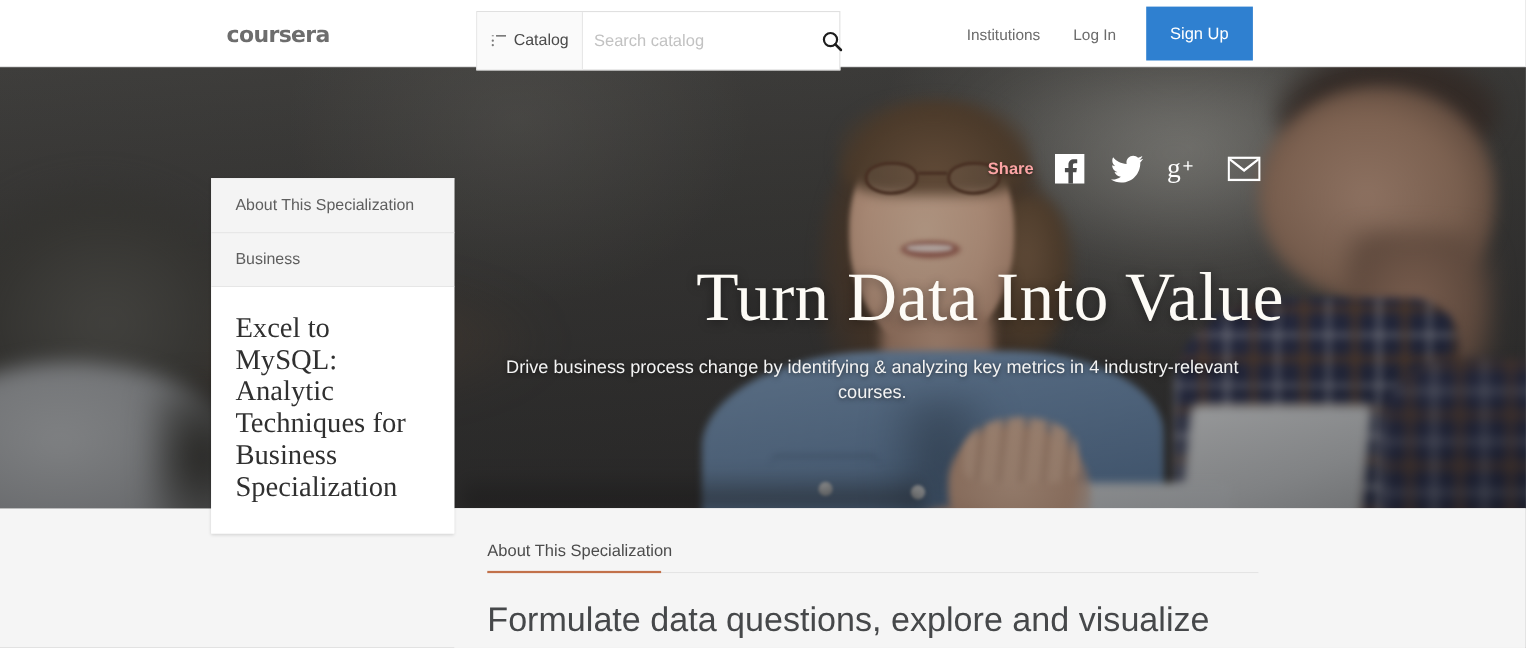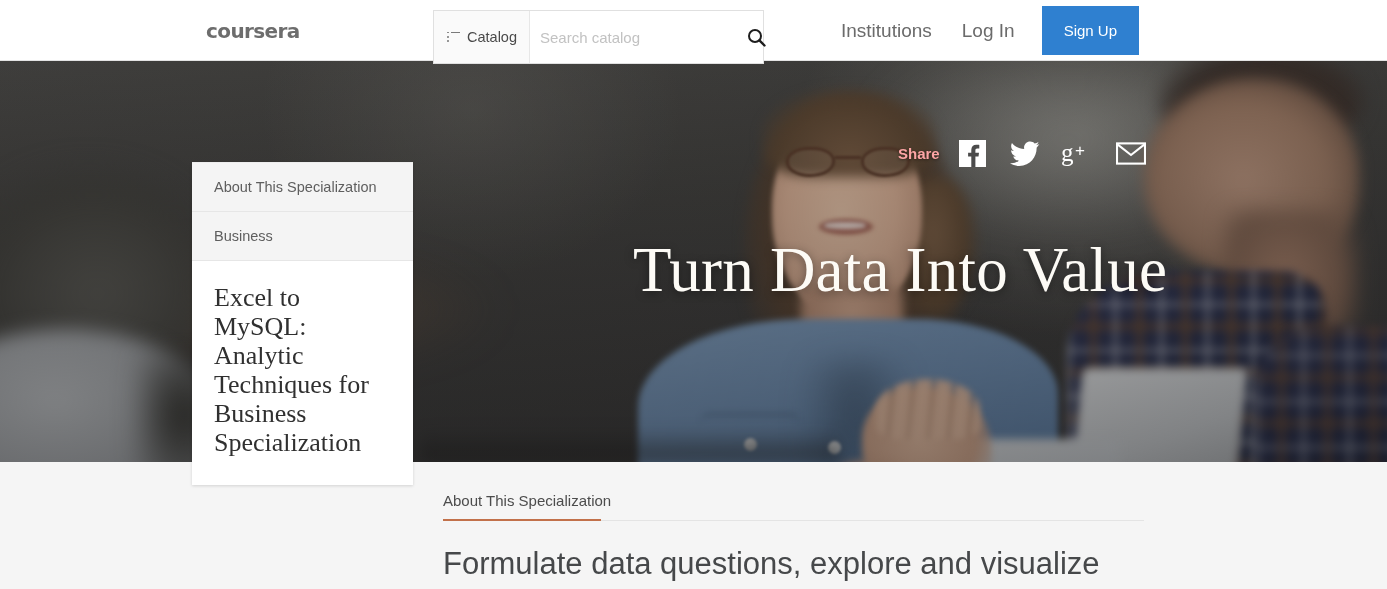--- a/index.html
+++ b/index.html
@@ -115,21 +115,21 @@
 
   .navlinks {
     position: absolute;
     right: 0;
     top: 0;
     height: 61px;
     display: flex;
     align-items: center;
   }
   .navlink {
-    font-size: 19px;
+    font-size: 14px;
     color: #6b6b6b;
     cursor: pointer;
     padding: 0 15px;
     white-space: nowrap;
   }
   .signup-btn {
     background: #2f80d0;
     color: #fff;
     font-size: 15px;
     height: 49px;
@@ -672,20 +672,21 @@
 
     <span class="share-icon">
       <svg width="30" height="23" viewBox="0 0 30 23">
         <rect x="1" y="1.4" width="28" height="20.2" fill="none" stroke="#ffffff" stroke-width="2.1"></rect>
         <path d="M1.8 2.6L15 13 28.2 2.6" fill="none" stroke="#ffffff" stroke-width="2.1"></path>
       </svg>
     </span>
   </div>
 
   <div class="hero-title">Turn Data Into Value</div>
+  <div class="hero-sub">Drive business process change by identifying &amp; analyzing key metrics in 4 industry-relevant courses.</div>
 </div>
 
 <div class="sidecard">
   <div class="side-nav">
     <div class="side-item">About This Specialization</div>
     <div class="side-item">Business</div>
   </div>
   <div class="side-title">Excel to MySQL: Analytic Techniques for Business Specialization</div>
 </div>
 

